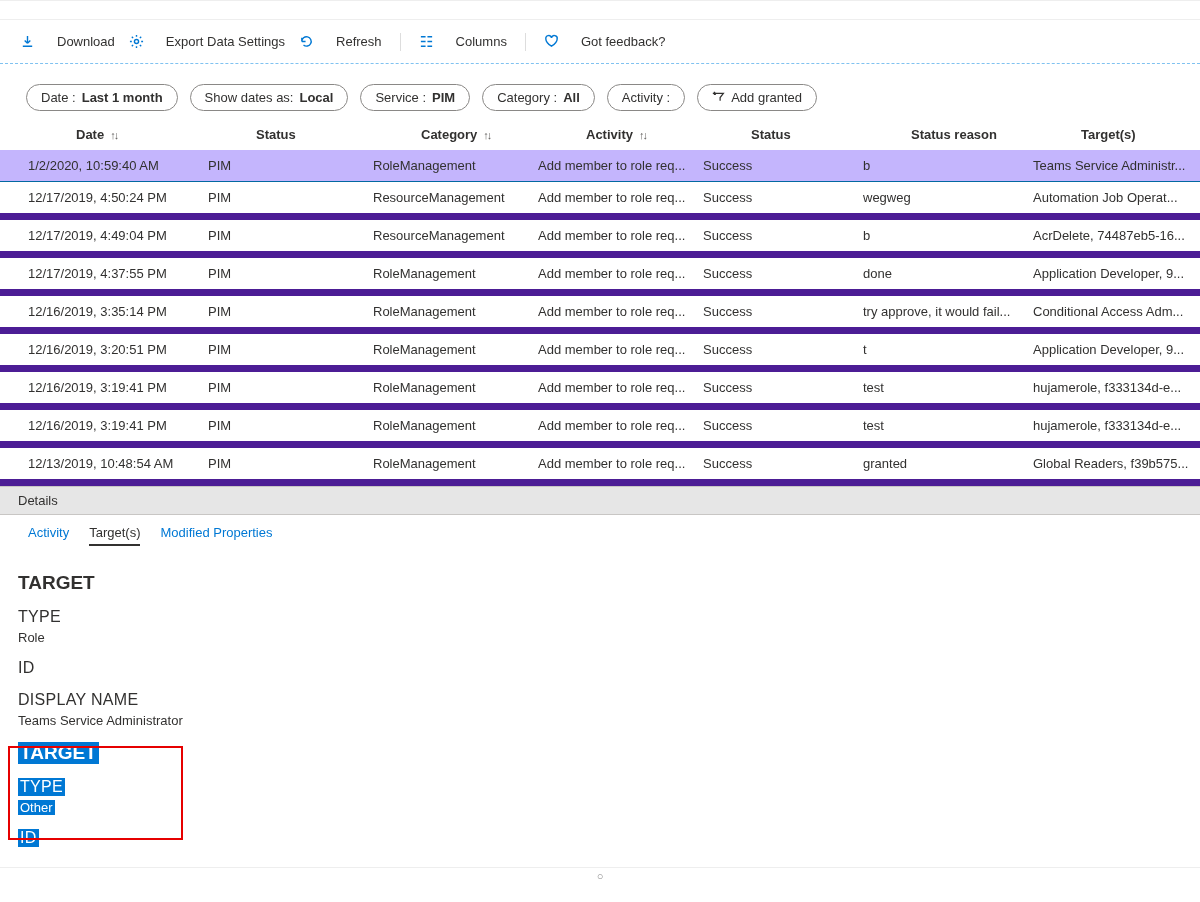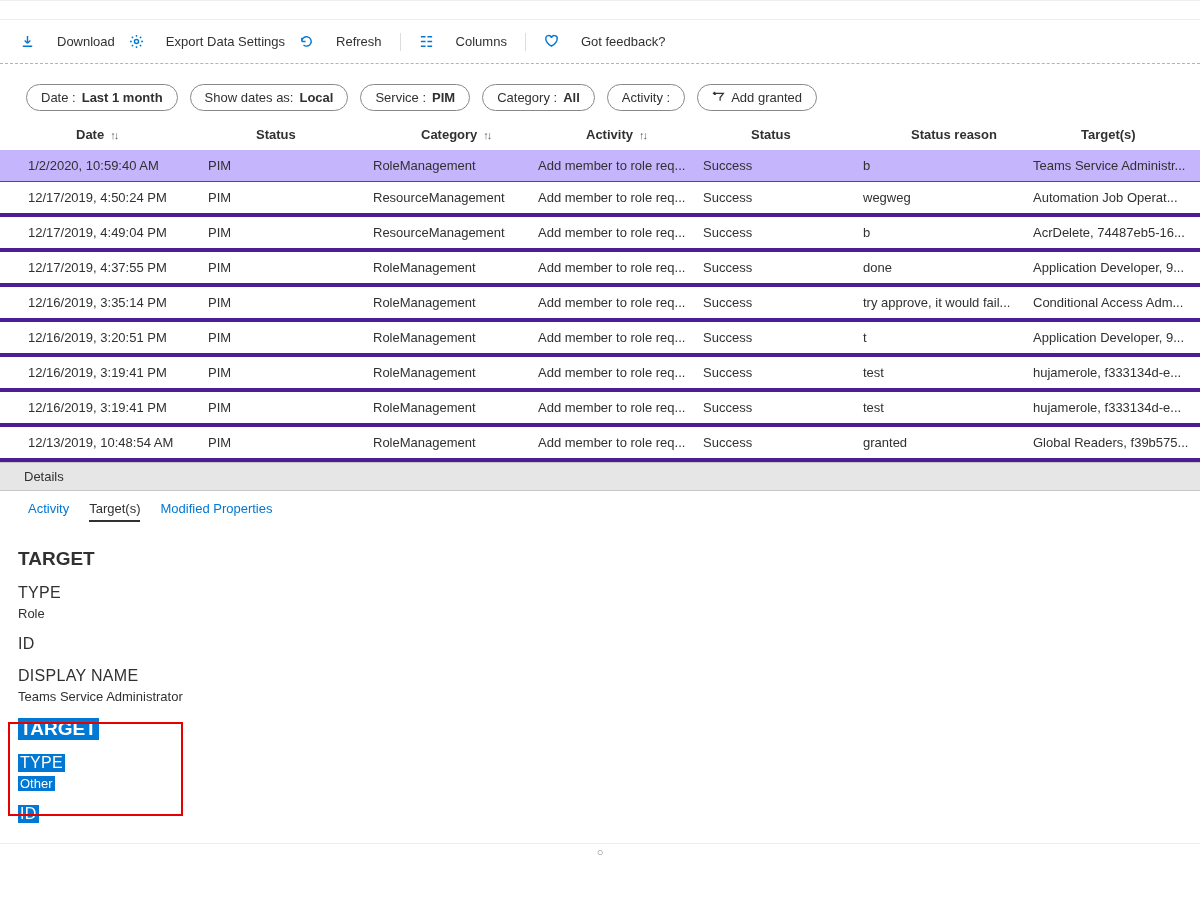--- a/index.html
+++ b/index.html
@@ -17,25 +17,25 @@
   .pill { border:1px solid #8a8886; border-radius:16px; padding:5px 14px; display:flex; align-items:center; gap:6px; cursor:pointer; font-size:13px; white-space:nowrap; }
   .pill .lab { color:#323130; }
   .pill .val { font-weight:600; }
   .pill svg.addicon { width:13px; height:13px; stroke:#323130; fill:none; stroke-width:1.5; }
   
   .tbl { width:100%; }
   .thead, .trow { display:grid; grid-template-columns: 180px 165px 165px 165px 160px 170px 170px; align-items:center; }
   .thead { padding:10px 18px 8px 28px; font-weight:600; }
   .thead .hcell { display:flex; align-items:center; gap:6px;margin-left:48px; }
   .sorticon { font-size:11px; color:#605e5c; letter-spacing:-2px; }
-  .trow { padding:8px 18px 8px 28px; border-bottom:4px solid #4c1d95; }
+  .trow { padding:8px 18px 8px 28px; border-bottom:7px solid #4c1d95; }
   .trow.selected { background:#c4b5fd; border-bottom:1px solid #0369a1; }
   .cell { white-space:nowrap; overflow:hidden; text-overflow:ellipsis; padding-right:10px; }
   
-  .details-bar { background:#e6e6e6; border-top:1px solid #c8c6c4; border-bottom:1px solid #c8c6c4; padding:6px 24px; }
+  .details-bar { background:#e6e6e6; border-top:1px solid #c8c6c4; border-bottom:1px solid #c8c6c4; padding:6px 18px; }
   .tabs { display:flex; gap:20px; padding:6px 28px 4px 28px; }
   .tab { padding:4px 0; cursor:pointer; }
   .tab.link { color:#0078d4; }
   .tab.active { border-bottom:2px solid #323130; }
   .detail-body { padding:8px 18px 20px 18px; }
   .dhdr { font-weight:700; margin:14px 0 2px 0; font-size:19px; }
   .dlabel { font-size:16px; font-weight:400; color:#323130; margin-top:14px; letter-spacing:0.3px; }
   .dval { margin-top:4px; }
   .sel { display:inline-block; background:#0078d4; color:#fff; padding:0 2px; }
   .sel-bold { font-weight:700; }

